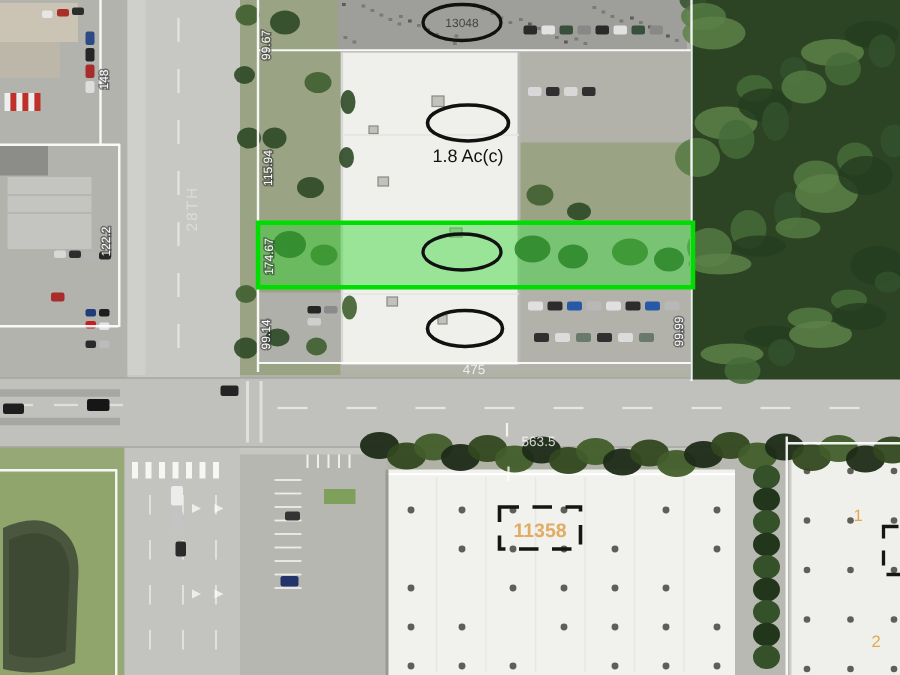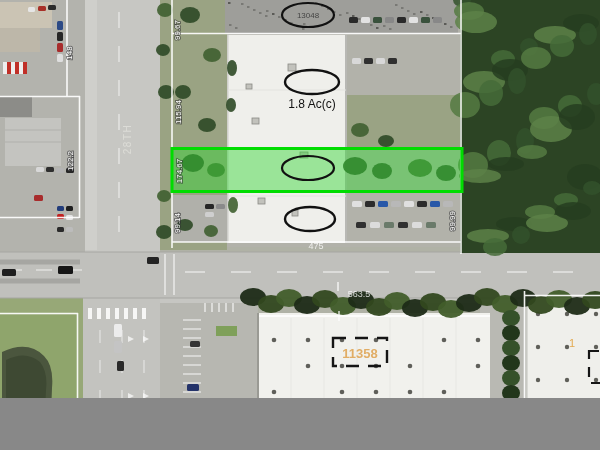--- a/index.html
+++ b/index.html
@@ -1,16 +1,16 @@
 <!DOCTYPE html>
 <html><head>
 <meta charset="utf-8">
 <style>
   html,body{margin:0;padding:0;background:#888;}
-  .viewport{width:600px;height:398px;overflow:hidden;position:relative;background:#b0b2a6;}
+  .viewport{width:600px;height:450px;overflow:hidden;position:relative;background:#b0b2a6;}
   svg{display:block;}
   text{font-family:"Liberation Sans",sans-serif;}
   .dim{font-size:8px;fill:#ffffff;paint-order:stroke;stroke:rgba(45,45,50,.55);stroke-width:2px;opacity:.97;}
   .street{font-size:10px;fill:#e4e4de;opacity:.75;letter-spacing:1.5px;}
   .area{font-size:12px;fill:#121212;}
   .pid{font-size:8px;fill:#2e2e2e;opacity:.8;}
   .faintw{font-size:9px;fill:#ffffff;opacity:.78;}
   .orange{font-size:13px;font-weight:bold;fill:#dfa24e;opacity:.85;}
   .omark{font-size:11px;fill:#e2a23f;opacity:.9;}
 </style>

